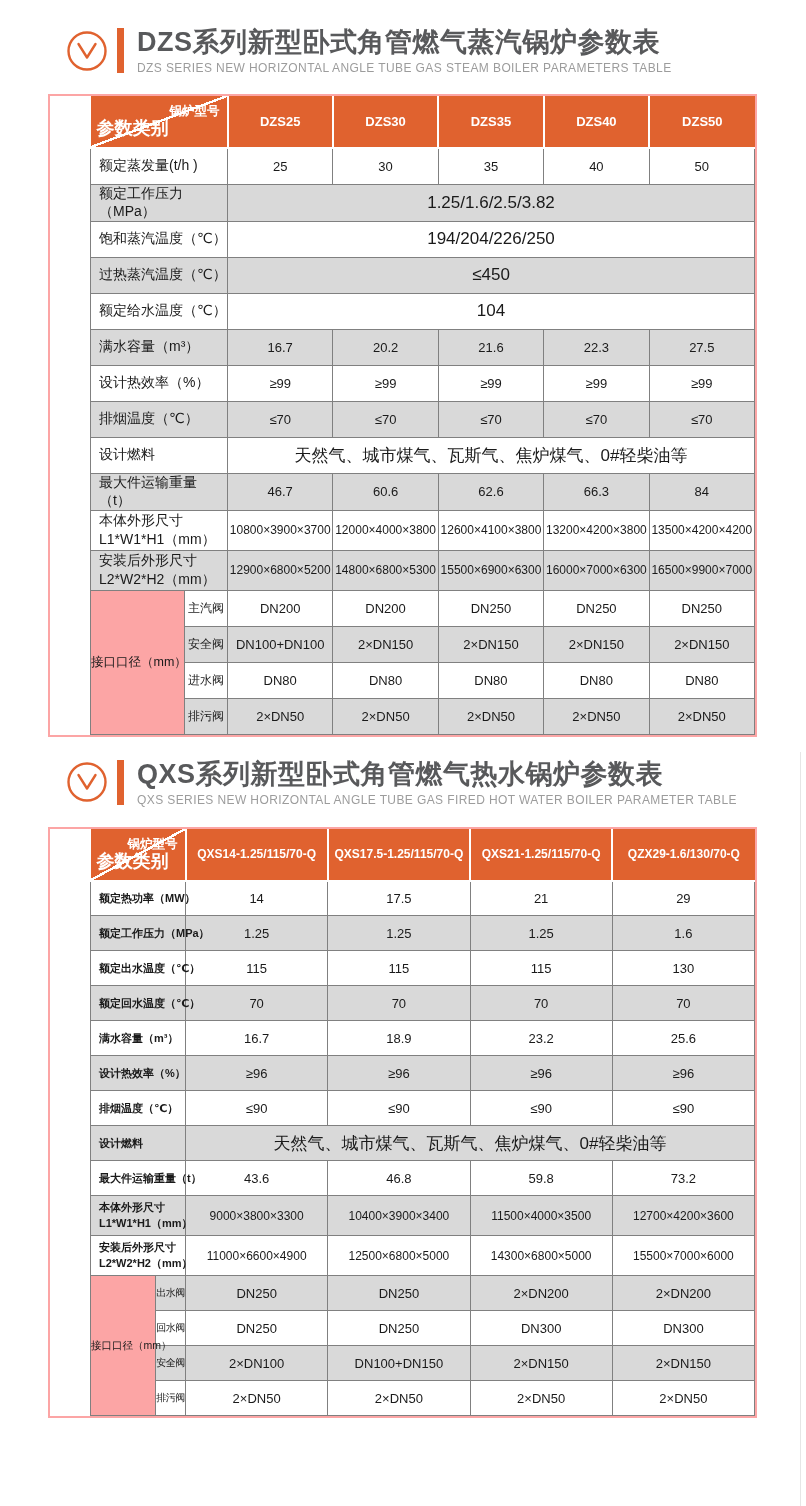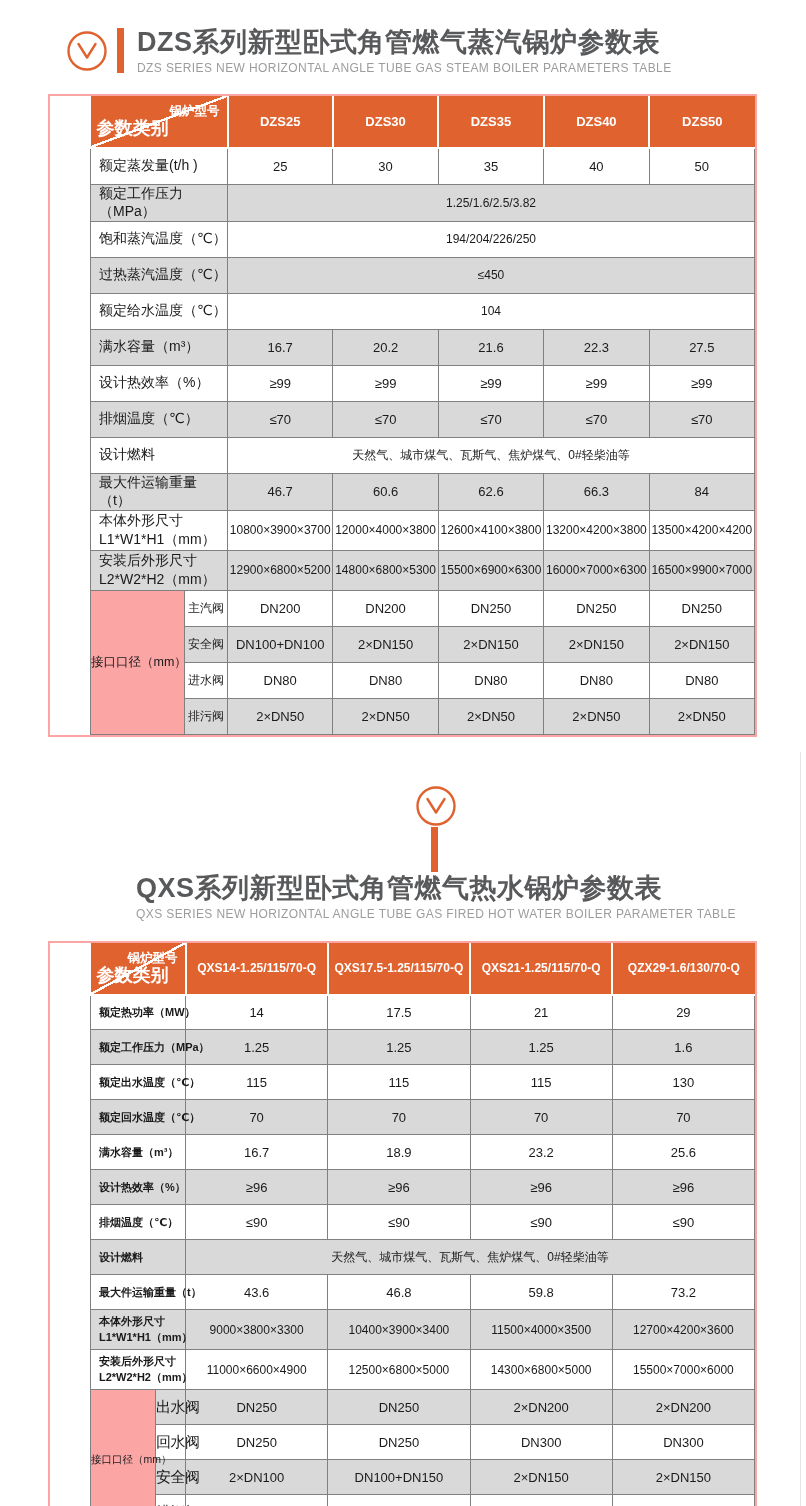--- a/index.html
+++ b/index.html
@@ -5,21 +5,21 @@
   * { margin:0; padding:0; box-sizing:border-box; }
   html,body { background:#ffffff; }
   body {
     width:806px; height:1506px; position:relative; overflow:hidden;
     font-family:"Liberation Sans","DejaVu Sans",sans-serif;
     color:#1a1a1a;
   }
   
   .sec-head { display:flex; align-items:center; margin-left:66px; }
   .sec-head.first { margin-top:26px; }
-  .sec-head.second { margin-top:48px;flex-direction:column; }
+  .sec-head.second { margin-top:21px; }
   .icon-wrap { width:42px; height:42px; flex:0 0 42px; }
   .icon-wrap svg { width:42px; height:42px; display:block; }
   .vbar { width:7px; height:45px; background:#e0622f; margin:0 13px 0 9px; }
   .titles { display:flex; flex-direction:column; }
   .title { font-size:27px; font-weight:bold; color:#58595b; letter-spacing:0.5px; line-height:32px; }
   .subtitle { font-size:12px; color:#9c9c9c; letter-spacing:0.4px; margin-top:3px; }
   
   .twrap { width:709px; margin-left:48px; border:2px solid #fca5a5;padding-left:40px; }
   .twrap.first { margin-top:19px; }
   .twrap.second { margin-top:20px; }
@@ -40,25 +40,25 @@
   .cbot { position:absolute; bottom:7px; left:6px; font-size:18px; }
   tbody tr { height:36px; background:#ffffff; }
   .sec2table tbody tr { height:35px; }
   tbody tr.shade { background:#d9d9d9; }
   tbody tr.tall { height:40px; }
   td.plabel { text-align:left; padding-left:8px; font-size:14px; }
   .sec2table td.plabel { font-size:11px; white-space:nowrap;font-weight:bold; }
   td.plabel .l2 { margin-top:1px; }
   td.pval { font-size:13px; }
   tr.tall td.pval { font-size:12px; }
-  td.pspan { font-size:12px; }
+  td.pspan { font-size:17px; }
   td.ilabel { background:#fca5a5; font-size:12.5px; white-space:nowrap;text-align:center; }
   .sec2table td.ilabel { font-size:10.5px; }
   td.vlabel { font-size:12px; padding:0; white-space:nowrap; }
-  .sec2table td.vlabel { font-size:15px; letter-spacing:-0.5px;margin-top:16px; }
+  .sec2table td.vlabel { font-size:10px; letter-spacing:-0.5px;margin-top:16px; }
   
   .edge-line { position:absolute; width:1px; background:#e6e6e6; right:5px; top:752px; bottom:0; }
 </style>
 </head>
 <body>
 
 <div class="sec-head first">
   <span class="icon-wrap">
     <svg viewBox="0 0 42 42">
       <circle cx="21" cy="21" r="18.5" fill="none" stroke="#e0622f" stroke-width="2.4"></circle>

